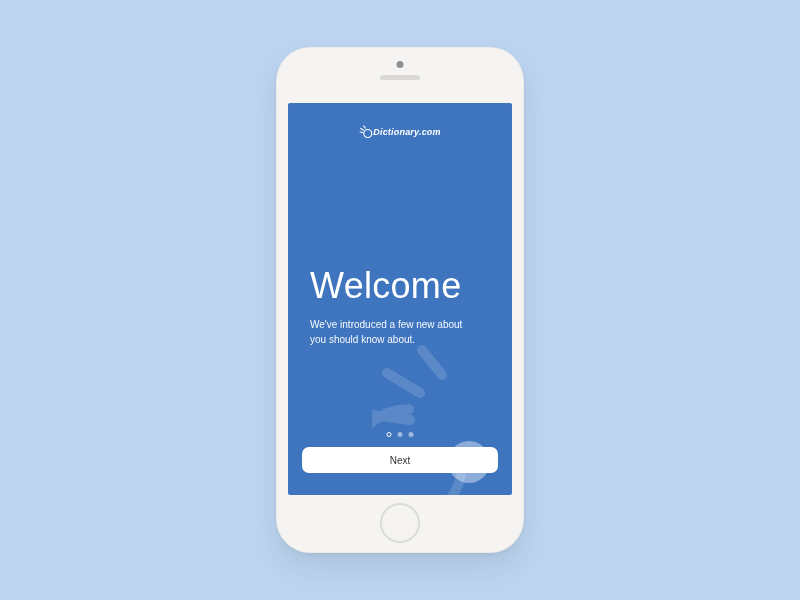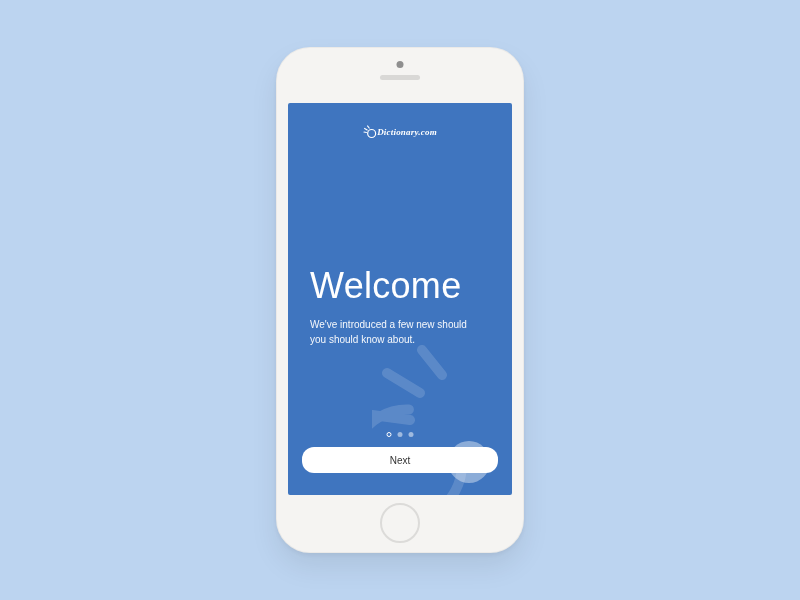--- a/index.html
+++ b/index.html
@@ -62,21 +62,20 @@
       overflow: hidden;
       color: #fff;
     }
     .logo {
       position: absolute;
       top: 22px;
       left: 50%;
       transform: translateX(-50%);
       display: flex;
       align-items: center;
-      font-family: Liberation Serif, serif;
     }
     .logo-icon {
       width: 14px;
       height: 14px;
       position: relative;
     }
     .logo-text {
       font-size: 9px;
       font-weight: 600;
       letter-spacing: 0.2px;
@@ -128,21 +127,21 @@
       border: 1px solid #fff;
       background: transparent;
     }
     .next-btn {
       position: absolute;
       bottom: 22px;
       left: 14px;
       right: 14px;
       height: 26px;
       background: #fff;
-      border-radius: 12px;
+      border-radius: 7px;
       display: flex;
       align-items: center;
       justify-content: center;
       font-size: 10px;
       color: #333;
       font-weight: 400;
       cursor: pointer;
     }
     .tap-ripple {
       position: absolute;
@@ -184,21 +183,21 @@
             <line x1="3.3" y1="7.5" x2="0.8" y2="7"></line>
           </g>
         </svg>
       </span>
       <span class="logo-text">Dictionary.com</span>
     </div>
 
     <div class="content">
       <div class="title">Welcome</div>
       <div class="subtitle">
-        <span>We've introduced a few new should</span><br>
+        <span>We've introduced a few new about</span><br>
         <span>you should know about.</span>
       </div>
     </div>
 
     <div class="dots">
       <div class="dot active"></div>
       <div class="dot"></div>
       <div class="dot"></div>
     </div>
 

